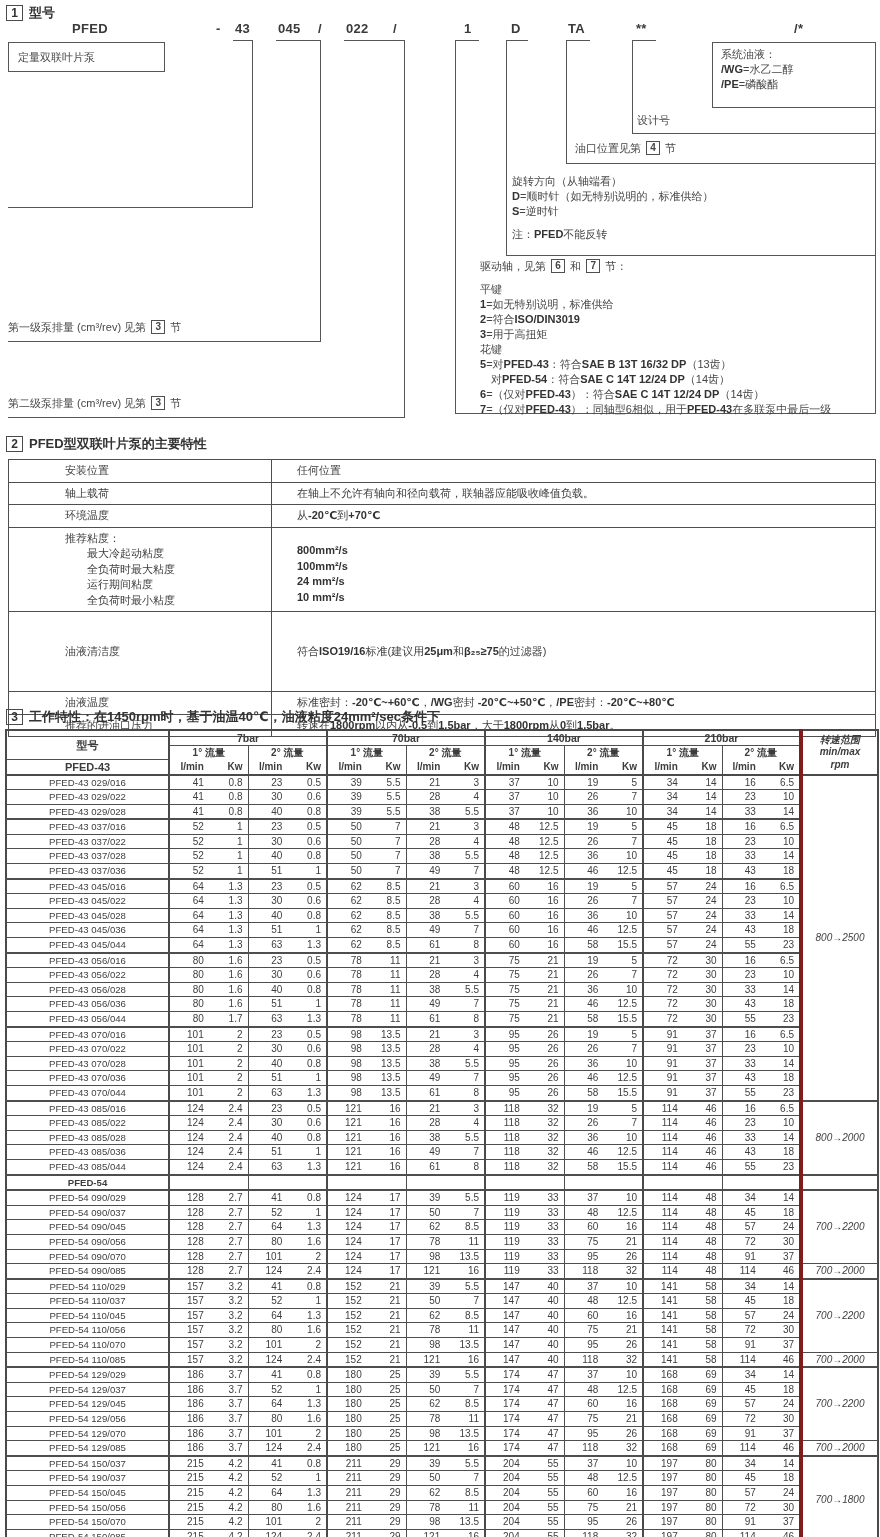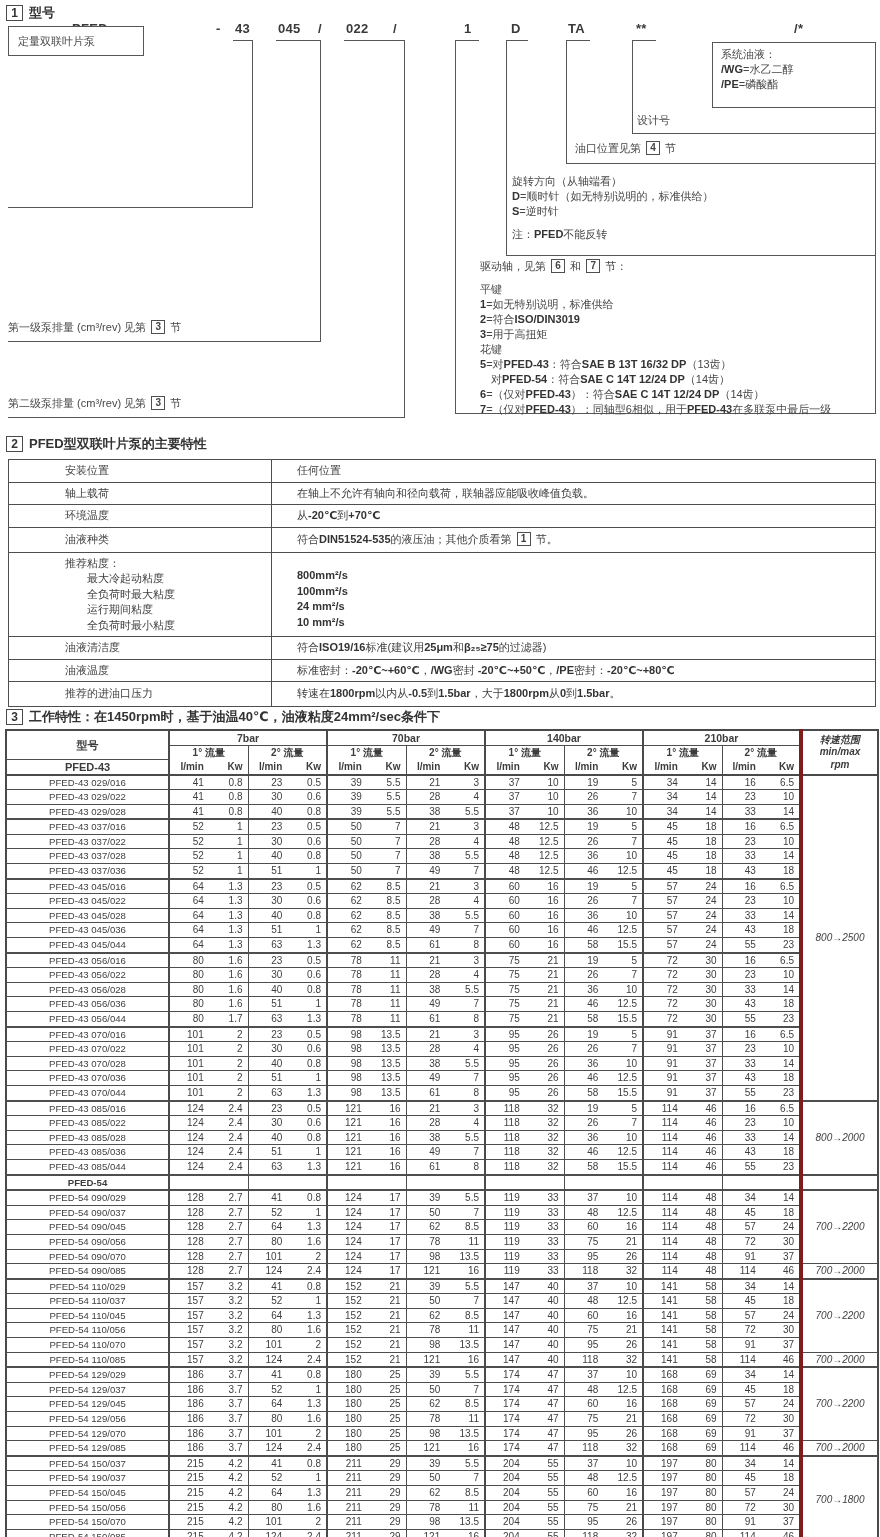--- a/index.html
+++ b/index.html
@@ -110,21 +110,21 @@
   <div class="hl" style="left:566px;top:40px;width:24px"></div>
   <div class="vl" style="left:566px;top:40px;height:123px"></div>
   <div class="hl" style="left:566px;top:163px;width:310px"></div>
 
   <div class="hl" style="left:632px;top:40px;width:24px"></div>
   <div class="vl" style="left:632px;top:40px;height:93px"></div>
   <div class="hl" style="left:632px;top:133px;width:244px"></div>
 
   <div class="vl" style="left:875px;top:42px;height:371px"></div>
 
-  <div class="obox" style="left:8px;top:26px;width:136px;height:30px">
+  <div class="obox" style="left:8px;top:42px;width:157px;height:30px">
     <div class="note" style="position:static;padding:7px 0 0 9px">定量双联叶片泵</div>
   </div>
   <div class="obox" style="left:712px;top:42px;width:164px;height:66px">
     <div class="note nw" style="position:static;padding:4px 0 0 8px">
         <div class="ln">系统油液：</div>
         <div class="ln"><b>/WG</b>=水乙二醇</div>
         <div class="ln"><b>/PE</b>=磷酸酯</div>
       </div>
   </div>
 
@@ -184,28 +184,20 @@
         <tr>
           <td class="c-label">
             <div class="ln">环境温度</div>
           </td>
           <td class="c-value">
             <div class="ln">从<b>-20℃</b>到<b>+70℃</b></div>
           </td>
         </tr>
         <tr>
           <td class="c-label">
-            <div class="ln">油液种类</div>
-          </td>
-          <td class="c-value">
-            <div class="ln">符合<b>DIN51524-535</b>的液压油；其他介质看第 <span class="nbox">1</span> 节。</div>
-          </td>
-        </tr>
-        <tr>
-          <td class="c-label">
             <div class="ln">推荐粘度：</div>
             <div class="ln">　　最大冷起动粘度</div>
             <div class="ln">　　全负荷时最大粘度</div>
             <div class="ln">　　运行期间粘度</div>
             <div class="ln">　　全负荷时最小粘度</div>
           </td>
           <td class="c-value">
             <div class="ln"></div>
             <div class="ln"><b>800mm²/s</b></div>
             <div class="ln"><b>100mm²/s</b></div>

